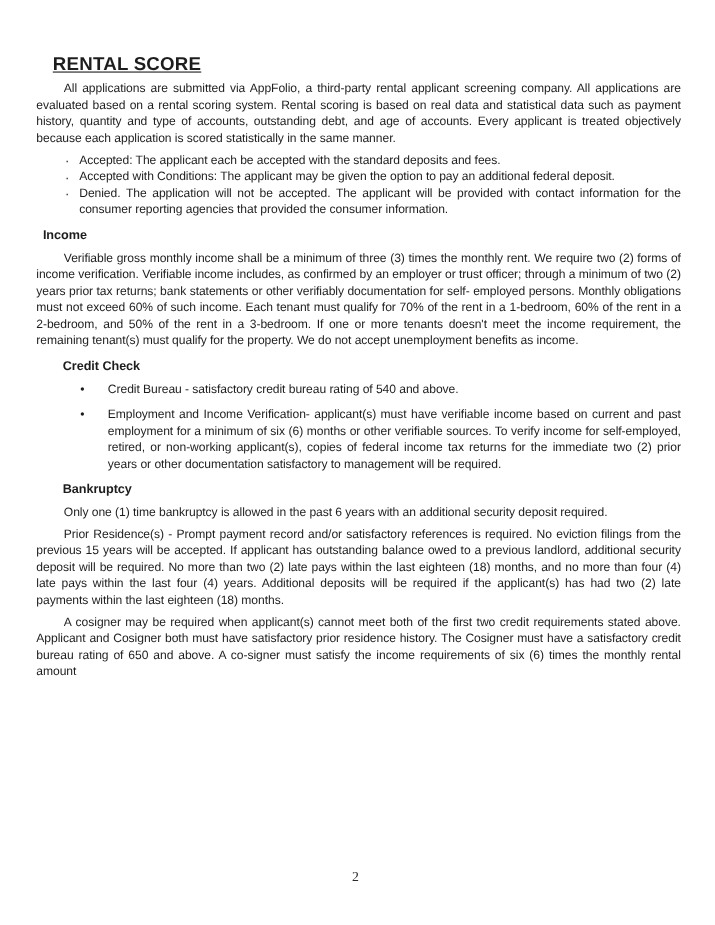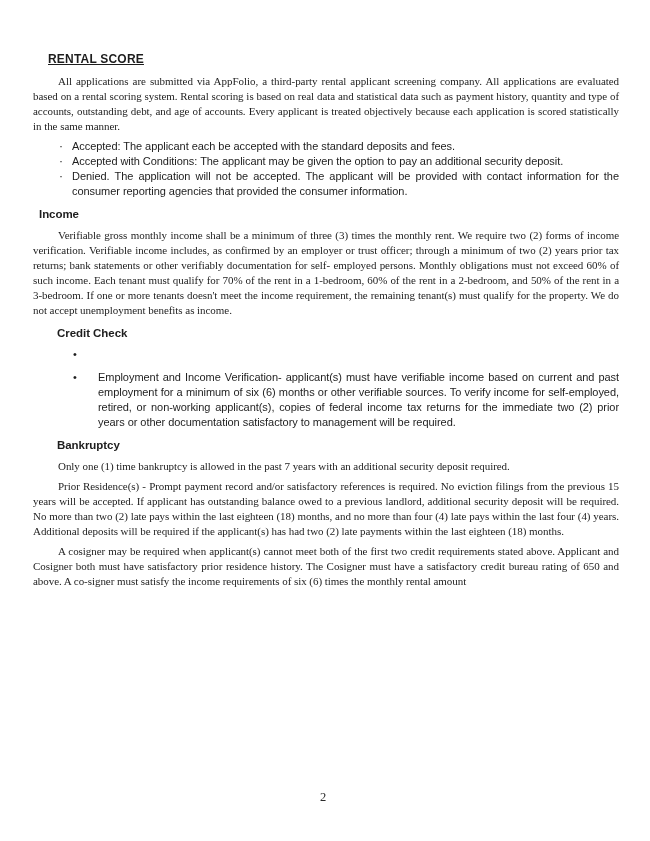--- a/index.html
+++ b/index.html
@@ -12,32 +12,31 @@
     font-family: "Liberation Sans", sans-serif;
     font-size: 11px;
     line-height: 15px;
     color: #1d1d1d;
     box-sizing: border-box;
     padding: 51px 31px 0 33px;
     overflow: hidden;
     letter-spacing: -0.05px;
   }
   .doc-title {
-    font-size: 12px;
+    font-size: 17px;
     line-height: 16px;
     font-weight: bold;
     text-decoration: underline;
     letter-spacing: 0.2px;
     margin: 0 0 7px 15px;
   }
   .para {
     margin: 0 0 5px 0;
     text-align: justify;
     text-indent: 25px;
-    font-family: Liberation Serif, serif;
   }
   .section-heading {
     font-size: 11.5px;
     line-height: 14px;
     font-weight: bold;
     margin: 8px 0 7px 24px;
   }
   .section-heading.flush { margin-left: 6px; }
   ul.doc-list {
     list-style: none;
@@ -79,45 +78,46 @@
   <p class="para">All applications are submitted via AppFolio, a third-party rental applicant screening company. All applications are evaluated based on a rental scoring system. Rental scoring is based on real data and statistical data such as payment history, quantity and type of accounts, outstanding debt, and age of accounts. Every applicant is treated objectively because each application is scored statistically in the same manner.</p>
 
 
   <ul class="doc-list list-tight">
     <li>
       <span class="marker">·</span>
       <span class="li-text">Accepted: The applicant each be accepted with the standard deposits and fees.</span>
     </li>
     <li>
       <span class="marker">·</span>
-      <span class="li-text">Accepted with Conditions: The applicant may be given the option to pay an additional security deposit.</span>
+      <span class="li-text">Accepted with Conditions: The applicant may be given the option to pay an additional federal deposit.</span>
     </li>
     <li>
       <span class="marker">·</span>
       <span class="li-text">Denied. The application will not be accepted. The applicant will be provided with contact information for the consumer reporting agencies that provided the consumer information.</span>
     </li>
   </ul>
 
   <h2 class="section-heading flush">Income</h2>
   <p class="para">Verifiable gross monthly income shall be a minimum of three (3) times the monthly rent. We require two (2) forms of income verification. Verifiable income includes, as confirmed by an employer or trust officer; through a minimum of two (2) years prior tax returns; bank statements or other verifiably documentation for self- employed persons. Monthly obligations must not exceed 60% of such income. Each tenant must qualify for 70% of the rent in a 1-bedroom, 60% of the rent in a 2-bedroom, and 50% of the rent in a 3-bedroom. If one or more tenants doesn't meet the income requirement, the remaining tenant(s) must qualify for the property. We do not accept unemployment benefits as income.</p>
 
   <h2 class="section-heading">Credit Check</h2>
 
   <ul class="doc-list list-spaced">
     <li>
       <span class="marker">•</span>
+      <span class="li-text">Credit Bureau - satisfactory credit bureau rating of 540 and above.</span>
     </li>
     <li>
       <span class="marker">•</span>
       <span class="li-text">Employment and Income Verification- applicant(s) must have verifiable income based on current and past employment for a minimum of six (6) months or other verifiable sources. To verify income for self-employed, retired, or non-working applicant(s), copies of federal income tax returns for the immediate two (2) prior years or other documentation satisfactory to management will be required.</span>
     </li>
   </ul>
 
   <h2 class="section-heading">Bankruptcy</h2>
-  <p class="para">Only one (1) time bankruptcy is allowed in the past 7 years with an additional security deposit required.</p>
+  <p class="para">Only one (1) time bankruptcy is allowed in the past 6 years with an additional security deposit required.</p>
 
   <p class="para">Prior Residence(s) - Prompt payment record and/or satisfactory references is required. No eviction filings from the previous 15 years will be accepted. If applicant has outstanding balance owed to a previous landlord, additional security deposit will be required. No more than two (2) late pays within the last eighteen (18) months, and no more than four (4) late pays within the last four (4) years. Additional deposits will be required if the applicant(s) has had two (2) late payments within the last eighteen (18) months.</p>
 
   <p class="para">A cosigner may be required when applicant(s) cannot meet both of the first two credit requirements stated above. Applicant and Cosigner both must have satisfactory prior residence history. The Cosigner must have a satisfactory credit bureau rating of 650 and above. A co-signer must satisfy the income requirements of six (6) times the monthly rental amount</p>
 
   <div class="page-number">2</div>
 
 </div>
 
 </body></html>

